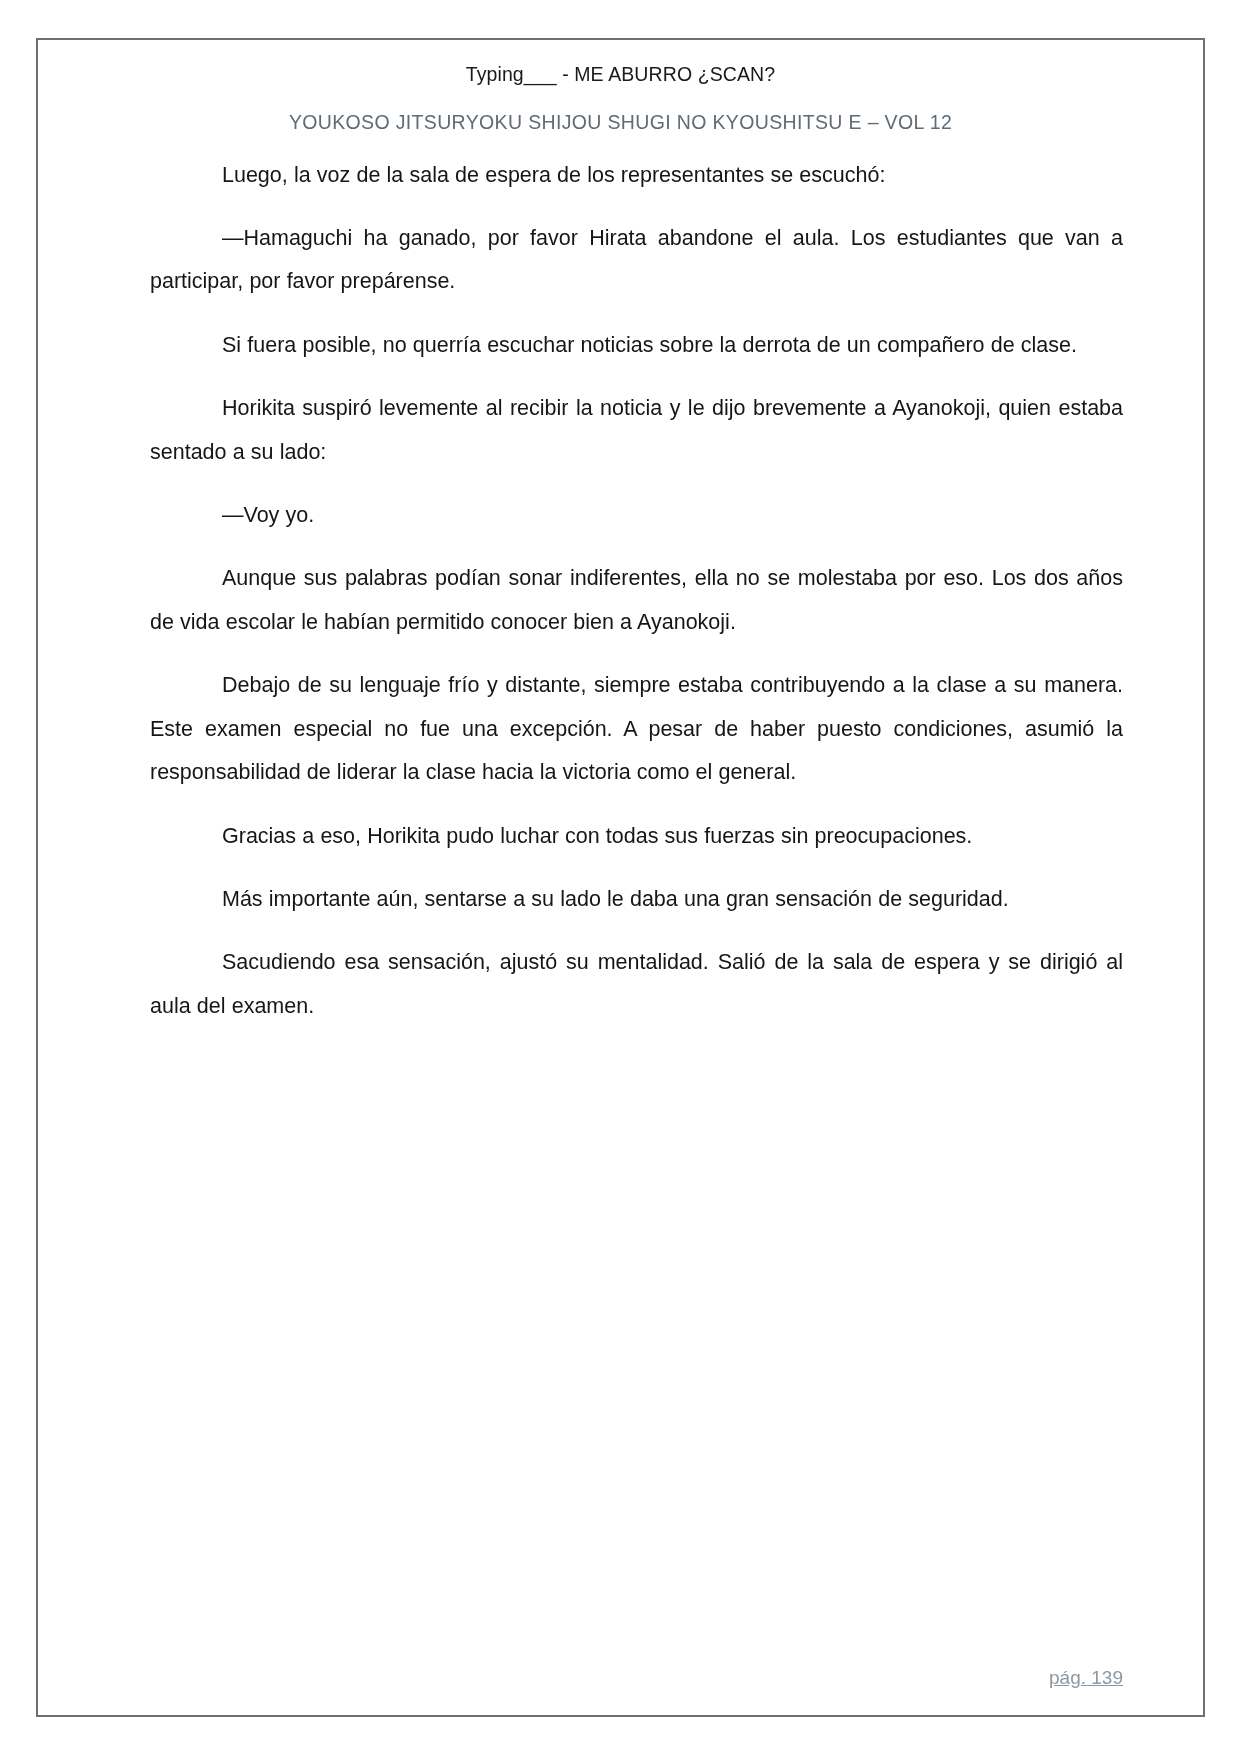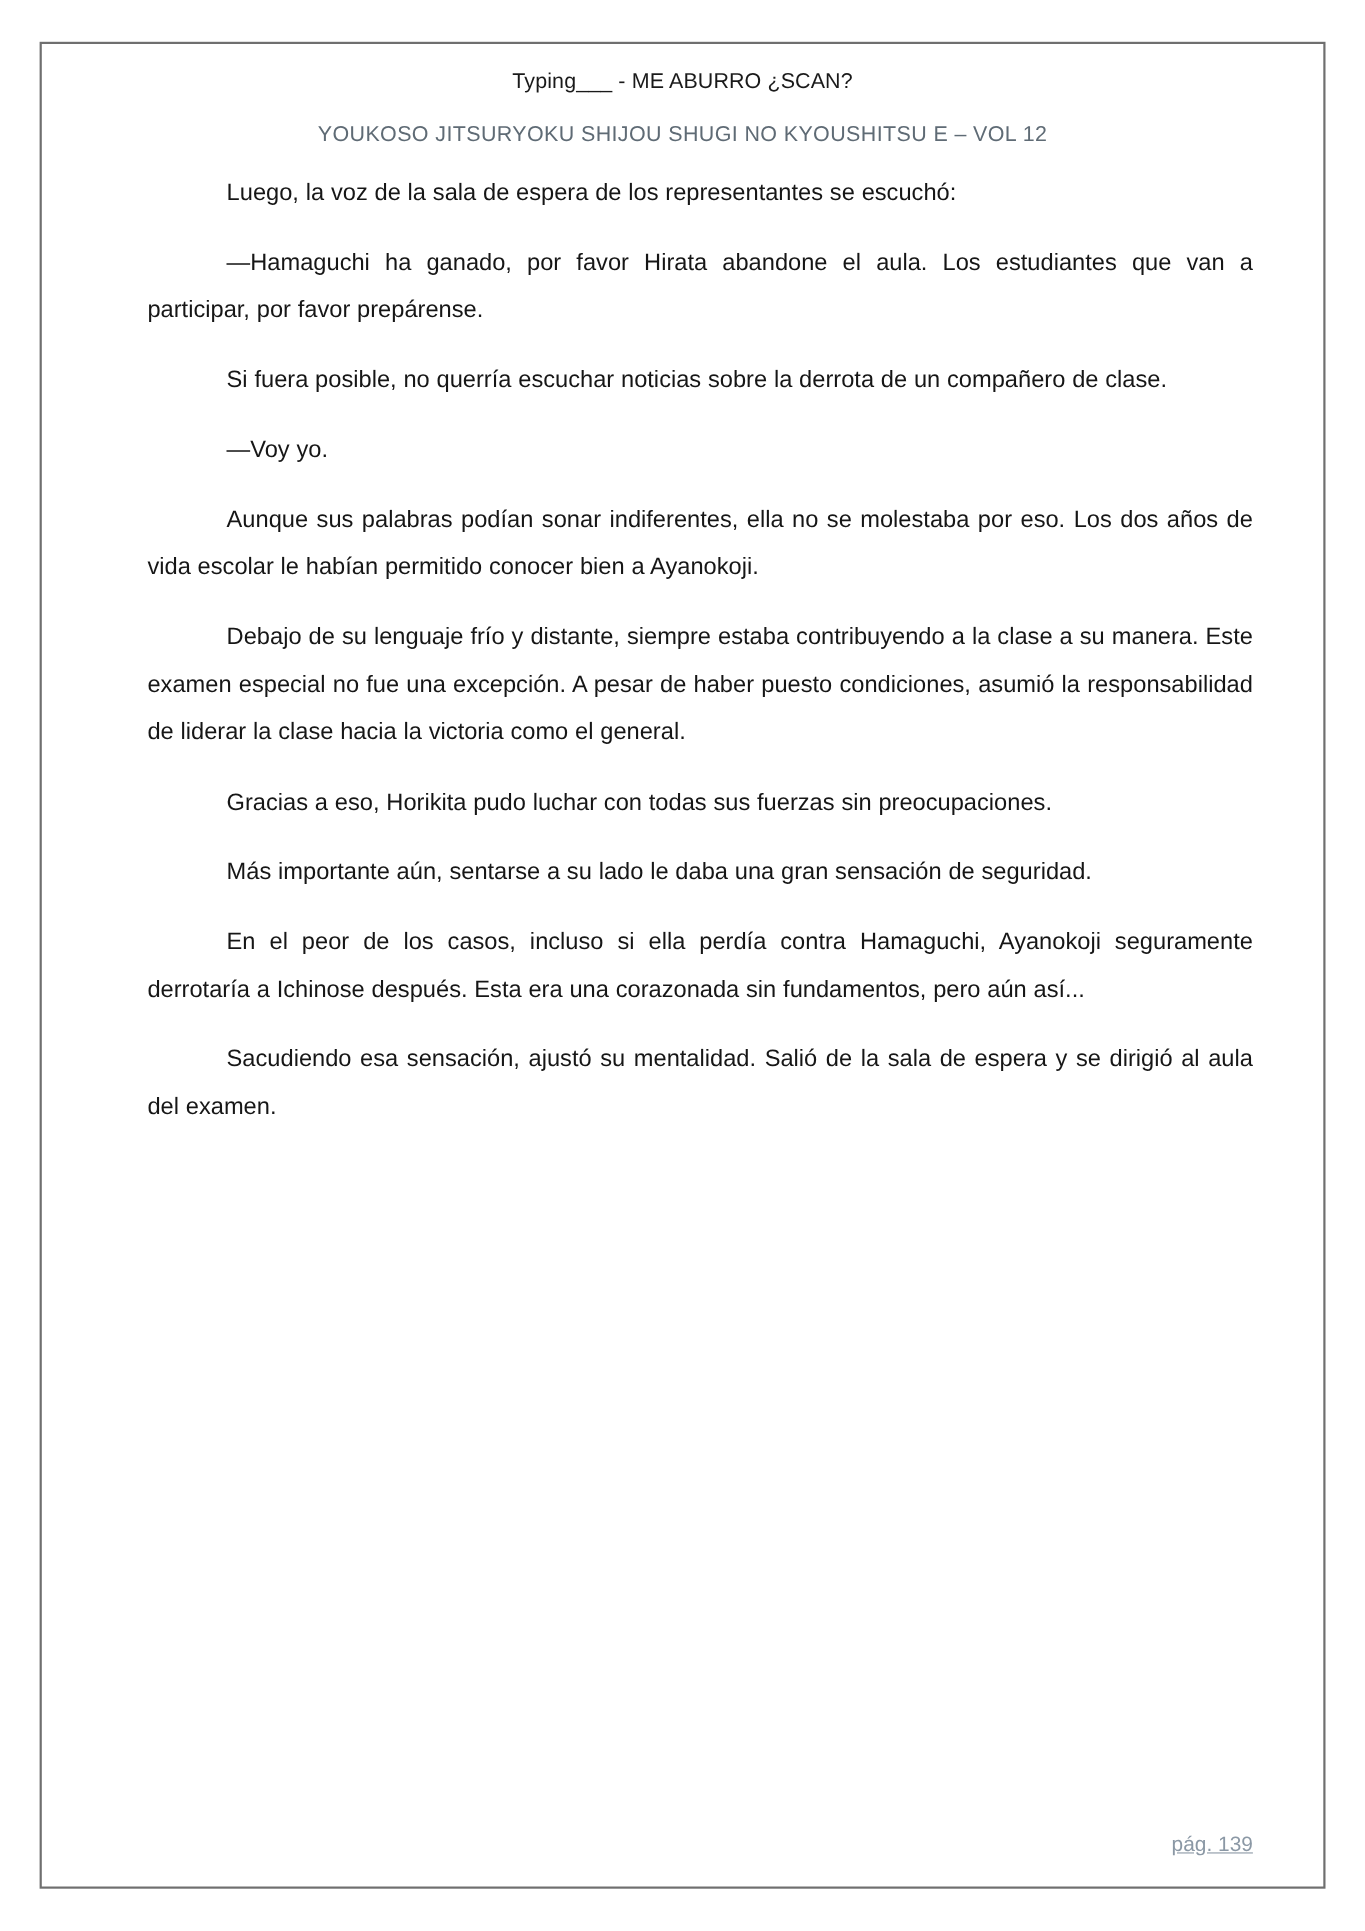--- a/index.html
+++ b/index.html
@@ -9,21 +9,21 @@
   }
   body {
     font-family: "Liberation Sans", sans-serif;
   }
   .page {
     position: relative;
     width: 1241px;
     height: 1755px;
     background: #ffffff;
     box-sizing: border-box;
-    padding: 38px 40px;
+    padding: 38px 56px;
   }
   .page-frame {
     position: absolute;
     left: 36px;
     top: 38px;
     right: 36px;
     bottom: 38px;
     border: 2px solid #6f6f6f;
     box-sizing: border-box;
     pointer-events: none;
@@ -86,24 +86,24 @@
 
     <div class="header">
       <div class="header-title">Typing___ - ME ABURRO ¿SCAN?</div>
       <div class="header-subtitle">YOUKOSO JITSURYOKU SHIJOU SHUGI NO KYOUSHITSU E – VOL 12</div>
     </div>
 
     <div class="body-text">
       <p class="para">Luego, la voz de la sala de espera de los representantes se escuchó:</p>
       <p class="para">—Hamaguchi ha ganado, por favor Hirata abandone el aula. Los estudiantes que van a participar, por favor prepárense.</p>
       <p class="para">Si fuera posible, no querría escuchar noticias sobre la derrota de un compañero de clase.</p>
+      <p class="para">Horikita suspiró levemente al recibir la noticia y le dijo brevemente a Ayanokoji, quien estaba sentado a su lado:</p>
       <p class="para">—Voy yo.</p>
       <p class="para">Aunque sus palabras podían sonar indiferentes, ella no se molestaba por eso. Los dos años de vida escolar le habían permitido conocer bien a Ayanokoji.</p>
       <p class="para">Debajo de su lenguaje frío y distante, siempre estaba contribuyendo a la clase a su manera. Este examen especial no fue una excepción. A pesar de haber puesto condiciones, asumió la responsabilidad de liderar la clase hacia la victoria como el general.</p>
       <p class="para">Gracias a eso, Horikita pudo luchar con todas sus fuerzas sin preocupaciones.</p>
       <p class="para">Más importante aún, sentarse a su lado le daba una gran sensación de seguridad.</p>
-      <p class="para">En el peor de los casos, incluso si ella perdía contra Hamaguchi, Ayanokoji seguramente derrotaría a Ichinose después. Esta era una corazonada sin fundamentos, pero aún así...</p>
       <p class="para">Sacudiendo esa sensación, ajustó su mentalidad. Salió de la sala de espera y se dirigió al aula del examen.</p>
     </div>
 
     <div class="footer">pág. 139</div>
   </div>
 </div>
 
 </body></html>

